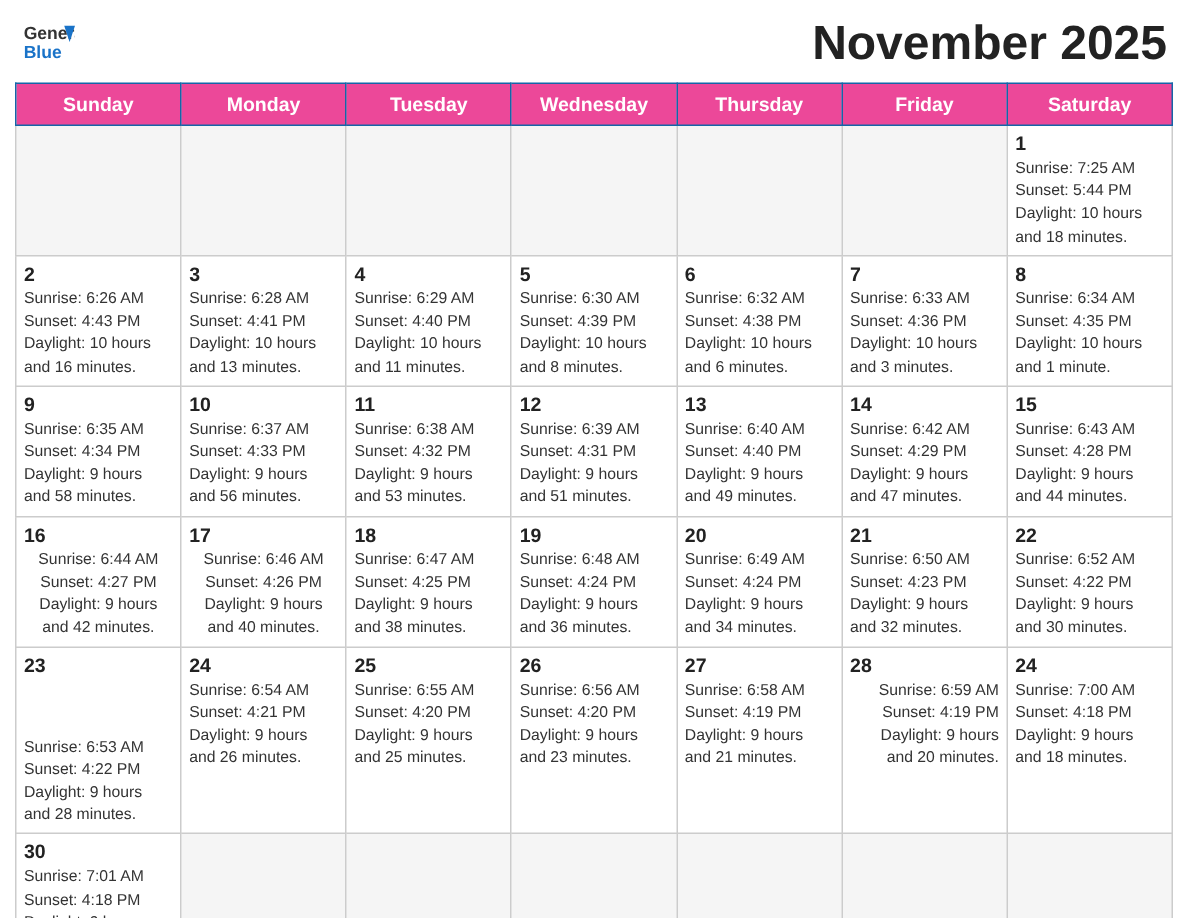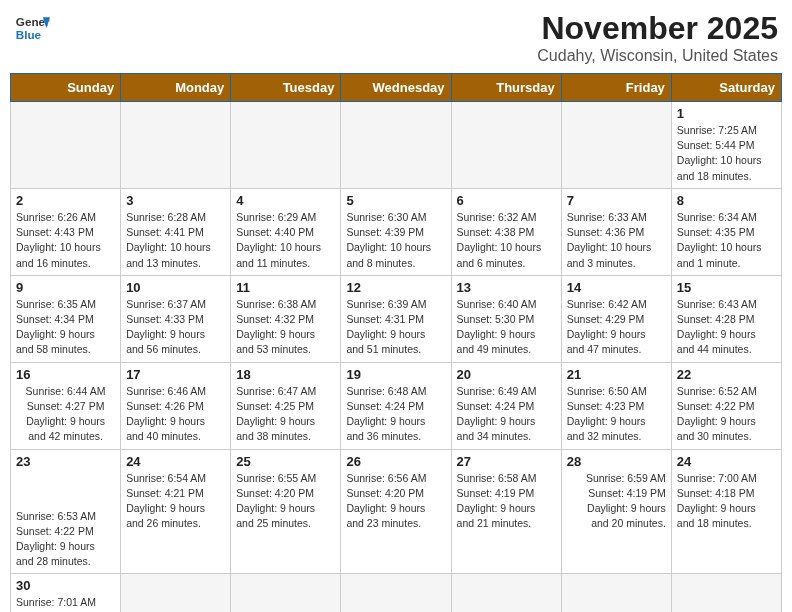--- a/index.html
+++ b/index.html
@@ -38,23 +38,23 @@
       font-size: 16px;
       font-weight: normal;
       color: #555;
     }
     .calendar {
       width: 100%;
       border-collapse: collapse;
       border: 1px solid #ccc;
     }
     .calendar th {
-      background-color: #a16207;
+      background-color: #ec4899;
       color: #fff;
-      text-align: right;
+      text-align: center;
       padding: 6px 6px;
       font-size: 13px;
       font-weight: bold;
       border: 1px solid #1565a8;
     }
     .calendar td {
       vertical-align: top;
       border: 1px solid #ccc;
       padding: 4px 5px;
       width: calc(100% / 7);
@@ -90,21 +90,20 @@
     <svg class="logo-icon" viewBox="0 0 40 40" width="40" height="40">
 
       <text x="2" y="18" font-size="13" font-family="Arial" font-weight="bold" fill="#333">General</text>
       <text x="2" y="32" font-size="13" font-family="Arial" font-weight="bold" fill="#1a73c8">Blue</text>
 
       <polygon points="32,8 40,8 36,20" fill="#1a73c8"></polygon>
     </svg>
   </div>
   <div class="title-block">
     <h1>November 2025</h1>
-    <h2>Cudahy, Wisconsin, United States</h2>
   </div>
 </div>
 
 <table class="calendar">
   <thead>
     <tr>
       <th>Sunday</th>
       <th>Monday</th>
       <th>Tuesday</th>
       <th>Wednesday</th>
@@ -205,21 +204,21 @@
         <td>
           <span class="day-number">12</span>
           <div class="day-info" style="white-space: pre-line;">Sunrise: 6:39 AM
 Sunset: 4:31 PM
 Daylight: 9 hours
 and 51 minutes.</div>
         </td>
         <td>
           <span class="day-number">13</span>
           <div class="day-info" style="white-space: pre-line;">Sunrise: 6:40 AM
-Sunset: 5:30 PM
+Sunset: 4:40 PM
 Daylight: 9 hours
 and 49 minutes.</div>
         </td>
         <td>
           <span class="day-number">14</span>
           <div class="day-info" style="white-space: pre-line;">Sunrise: 6:42 AM
 Sunset: 4:29 PM
 Daylight: 9 hours
 and 47 minutes.</div>
         </td>
@@ -234,21 +233,21 @@
       <tr>
         <td>
           <span class="day-number">16</span>
           <div class="day-info" style="white-space: pre-line; text-align: center;">Sunrise: 6:44 AM
 Sunset: 4:27 PM
 Daylight: 9 hours
 and 42 minutes.</div>
         </td>
         <td>
           <span class="day-number">17</span>
-          <div class="day-info" style="white-space: pre-line;">Sunrise: 6:46 AM
+          <div class="day-info" style="white-space: pre-line; text-align: center;">Sunrise: 6:46 AM
 Sunset: 4:26 PM
 Daylight: 9 hours
 and 40 minutes.</div>
         </td>
         <td>
           <span class="day-number">18</span>
           <div class="day-info" style="white-space: pre-line;">Sunrise: 6:47 AM
 Sunset: 4:25 PM
 Daylight: 9 hours
 and 38 minutes.</div>

